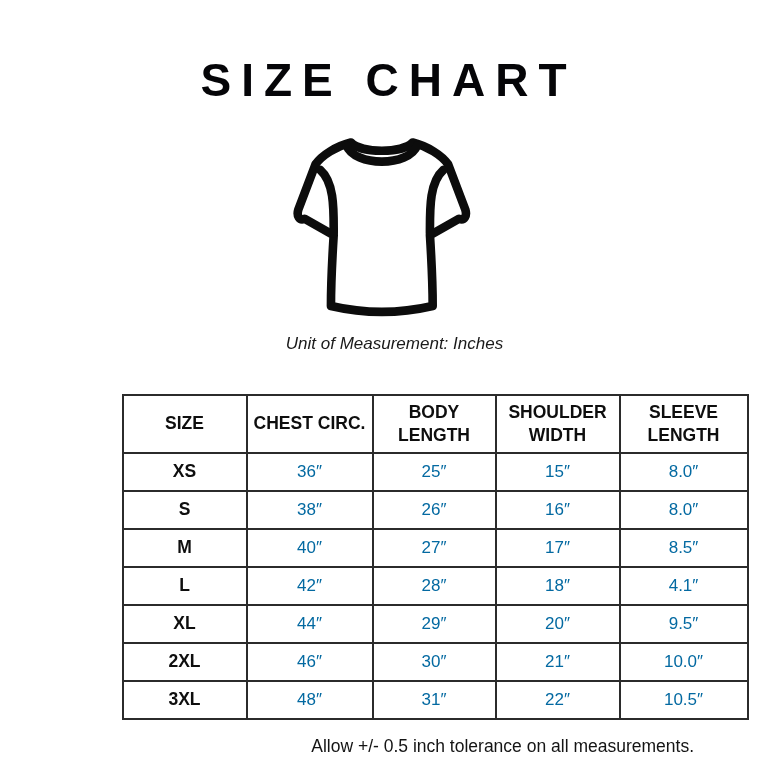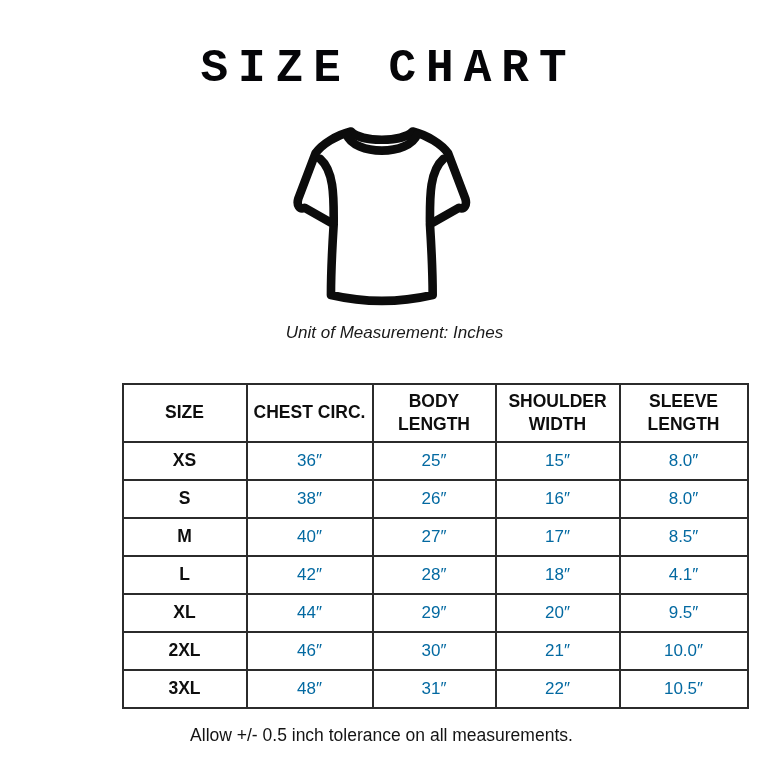--- a/index.html
+++ b/index.html
@@ -14,23 +14,23 @@
     font-family: "Liberation Sans", sans-serif;
     color: #111111;
   }
   .page {
     width: 763px;
     height: 763px;
     background: #ffffff;
     box-sizing: border-box;
   }
   .title {
-    padding-top: 44px;
-    text-align: center;
-    font-family: Liberation Mono, monospace;
+    padding-top: 55px;
+    text-align: center;
+    font-family: Liberation Sans, sans-serif;
     font-weight: bold;
     font-size: 46px;
     line-height: 1.1;
     letter-spacing: 10px;
     color: #050508;
     white-space: nowrap;
     margin-left: 14px;
   }
   .shirt-wrap {
     margin-top: 22px;
@@ -80,21 +80,21 @@
     color: #0369a1;
   }
   table.size-table td.size-col {
     font-weight: bold;
     font-size: 17.5px;
     color: #0e0e0e;
   }
   .tolerance-note {
     width: 625px;
     margin: 9px auto 0 auto;
-    text-align: center;
+    text-align: right;
     font-size: 17.5px;
     color: #141414;
   }
 </style>
 </head>
 <body>
 
 <div class="page">
 
   <div class="title">SIZE CHART</div>

